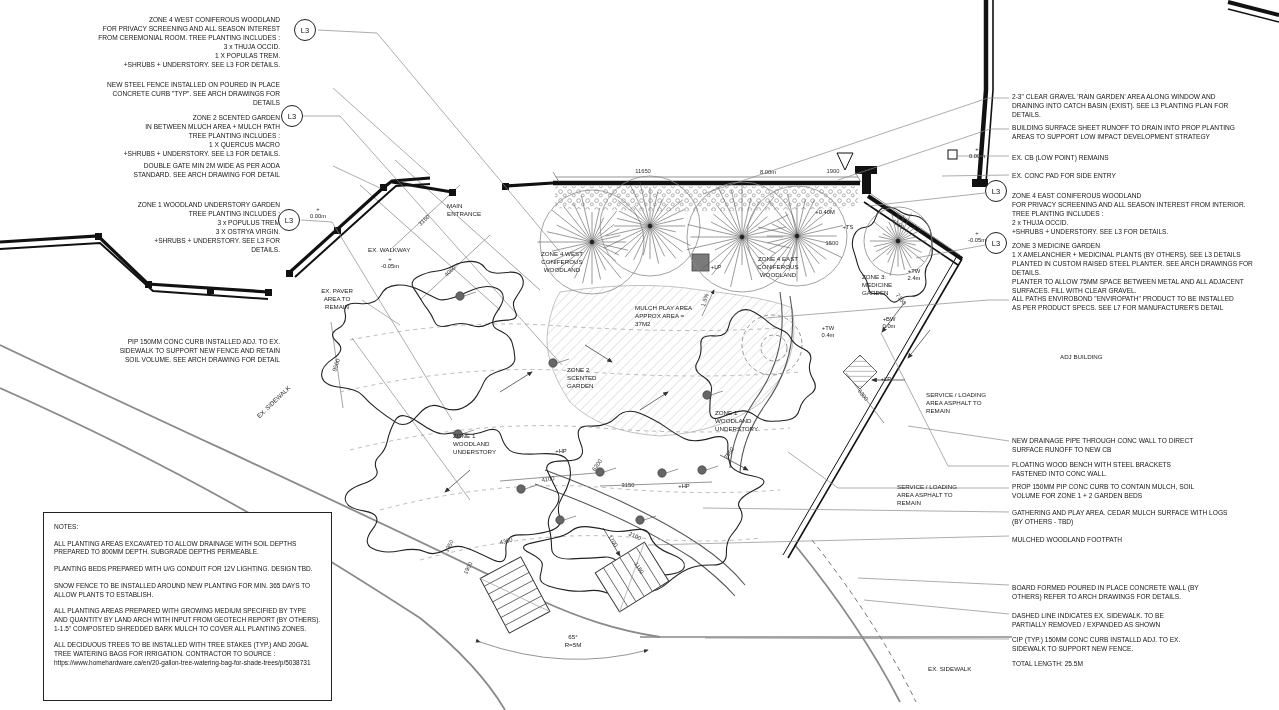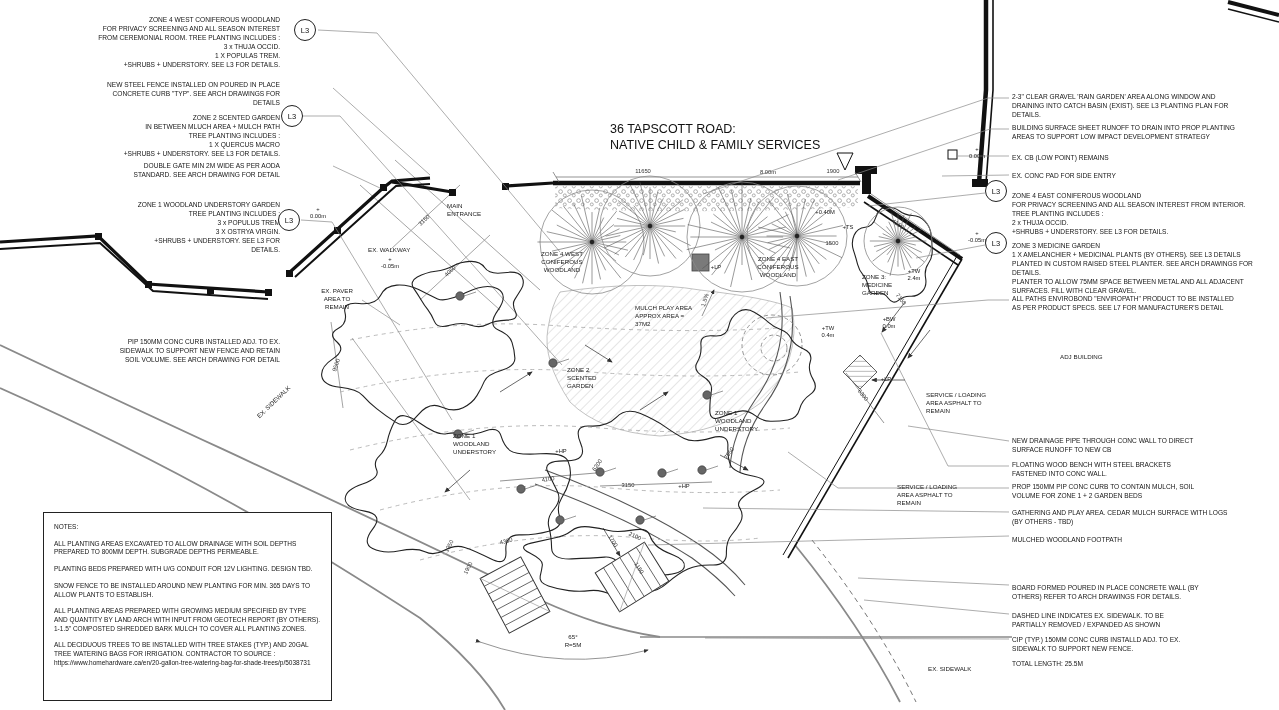--- a/index.html
+++ b/index.html
@@ -372,24 +372,20 @@
           <line x1="609" y1="557.6666666666666" x2="655" y2="557.6666666666666" stroke="#555" stroke-width="0.8"></line>
           <line x1="609" y1="567.3333333333334" x2="655" y2="567.3333333333334" stroke="#555" stroke-width="0.8"></line>
           <line x1="609" y1="577" x2="655" y2="577" stroke="#555" stroke-width="0.8"></line>
           <line x1="609" y1="586.6666666666666" x2="655" y2="586.6666666666666" stroke="#555" stroke-width="0.8"></line>
           <line x1="609" y1="596.3333333333334" x2="655" y2="596.3333333333334" stroke="#555" stroke-width="0.8"></line>
           <line x1="609" y1="548" x2="655" y2="606" stroke="#999" stroke-width="0.6"></line>
         </g>
       </g>
   </svg>
 
-  <div id="title">
-    <div>36 TAPSCOTT ROAD:</div>
-    <div>NATIVE CHILD &amp; FAMILY SERVICES</div>
-  </div>
 
   <div id="left-ann">
       <div class="ann left-col" style="top: 15px; left: 18px;">
         <div>ZONE 4 WEST CONIFEROUS WOODLAND</div>
         <div>FOR PRIVACY SCREENING AND ALL SEASON INTEREST</div>
         <div>FROM CEREMONIAL ROOM. TREE PLANTING INCLUDES :</div>
         <div>3 x THUJA OCCID.</div>
         <div>1 X POPULAS TREM.</div>
         <div>+SHRUBS + UNDERSTORY. SEE L3 FOR DETAILS.</div>
       </div>

